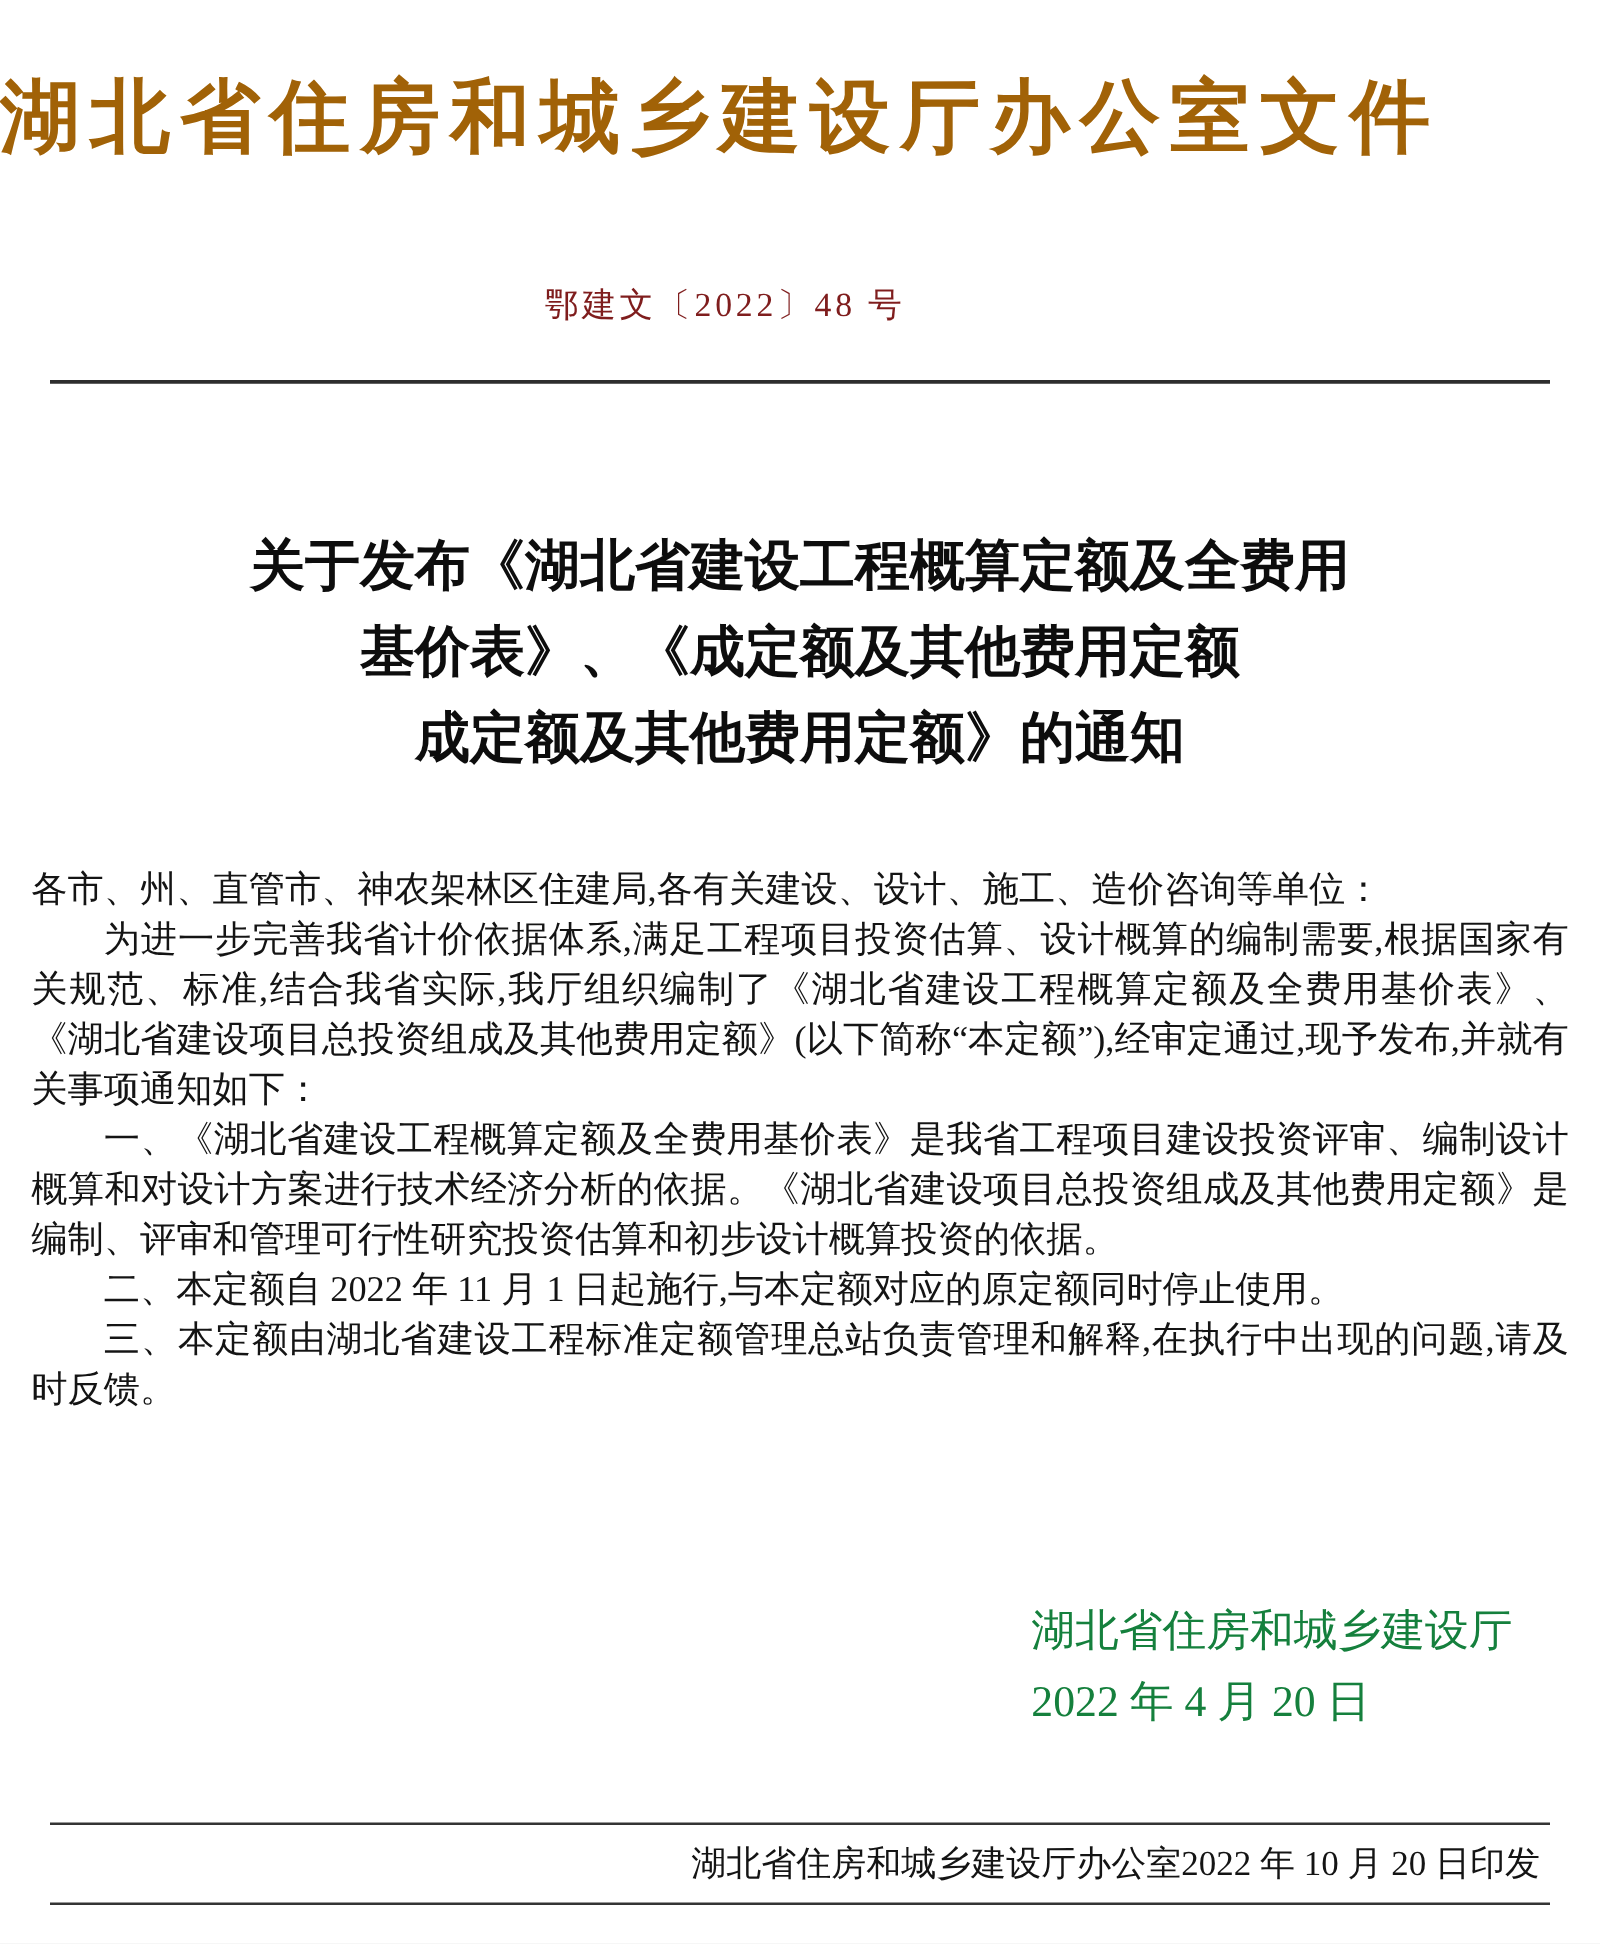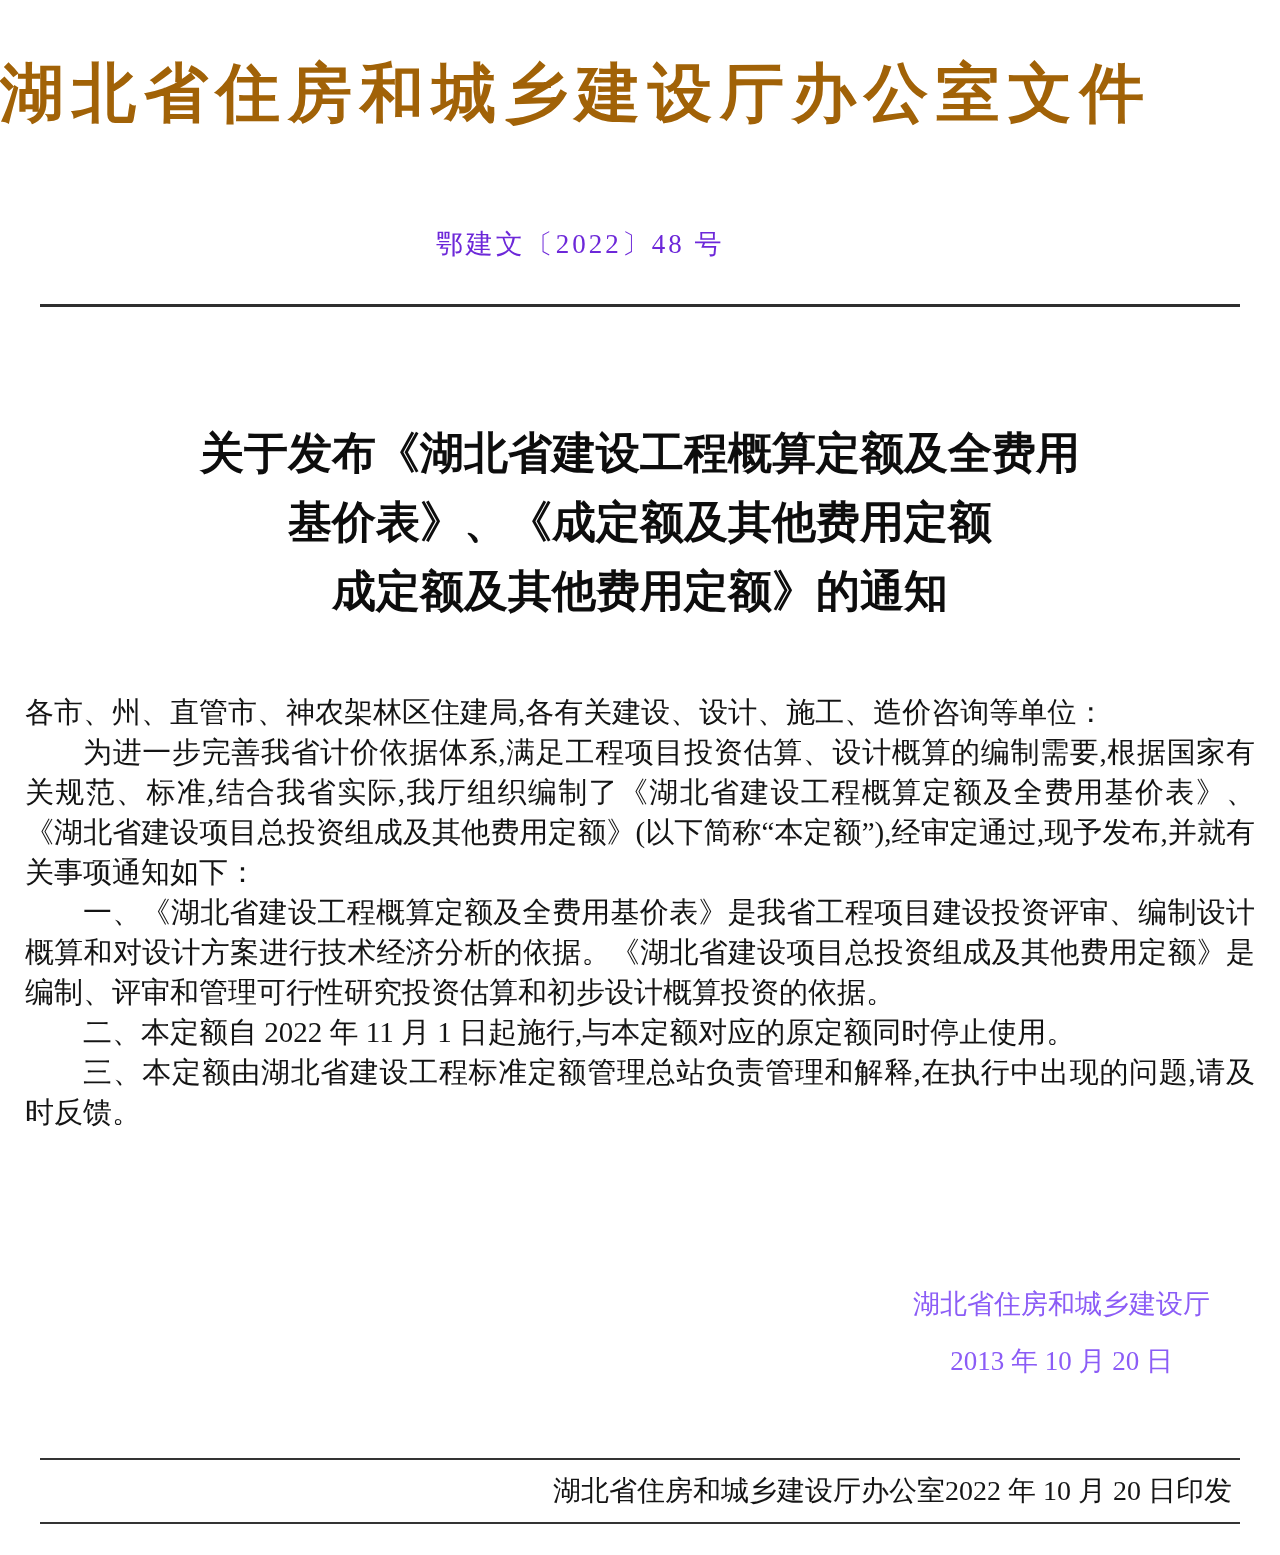--- a/index.html
+++ b/index.html
@@ -35,21 +35,21 @@
 
   
   .doc-number {
     position: absolute;
     top: 226px;
     left: 0;
     width: 1160px;
     text-align: center;
     font-size: 27px;
     letter-spacing: 3px;
-    color: #6d28d9;
+    color: #7f1d1d;
   }
 
   
   .rule-main {
     position: absolute;
     top: 304px;
     left: 40px;
     width: 1200px;
     height: 3px;
     background: #2e2e2e;
@@ -88,24 +88,24 @@
   }
   .body-text p.indent {
     text-indent: 2em;
   }
 
   
   .signature {
     position: absolute;
     top: 1276px;
     right: 70px;
-    text-align: center;
-    font-size: 27px;
+    text-align: left;
+    font-size: 35px;
     line-height: 57px;
-    color: #8b5cf6;
+    color: #15803d;
   }
 
   
   .footer {
     position: absolute;
     top: 1458px;
     left: 40px;
     width: 1200px;
   }
   .footer-rule {
@@ -141,21 +141,21 @@
   <div class="body-text">
     <p>各市、州、直管市、神农架林区住建局,各有关建设、设计、施工、造价咨询等单位：</p>
     <p class="indent">为进一步完善我省计价依据体系,满足工程项目投资估算、设计概算的编制需要,根据国家有关规范、标准,结合我省实际,我厅组织编制了《湖北省建设工程概算定额及全费用基价表》、《湖北省建设项目总投资组成及其他费用定额》(以下简称“本定额”),经审定通过,现予发布,并就有关事项通知如下：</p>
     <p class="indent">一、《湖北省建设工程概算定额及全费用基价表》是我省工程项目建设投资评审、编制设计概算和对设计方案进行技术经济分析的依据。《湖北省建设项目总投资组成及其他费用定额》是编制、评审和管理可行性研究投资估算和初步设计概算投资的依据。</p>
     <p class="indent">二、本定额自 2022 年 11 月 1 日起施行,与本定额对应的原定额同时停止使用。</p>
     <p class="indent">三、本定额由湖北省建设工程标准定额管理总站负责管理和解释,在执行中出现的问题,请及时反馈。</p>
   </div>
 
   <div class="signature">
     <div>湖北省住房和城乡建设厅</div>
-    <div>2013 年 10 月 20 日</div>
+    <div>2022 年 4 月 20 日</div>
   </div>
 
   <div class="footer">
     <div class="footer-rule"></div>
     <div class="footer-row">
       <span>湖北省住房和城乡建设厅办公室</span>
       <span>2022 年 10 月 20 日印发</span>
     </div>
     <div class="footer-rule"></div>
   </div>

